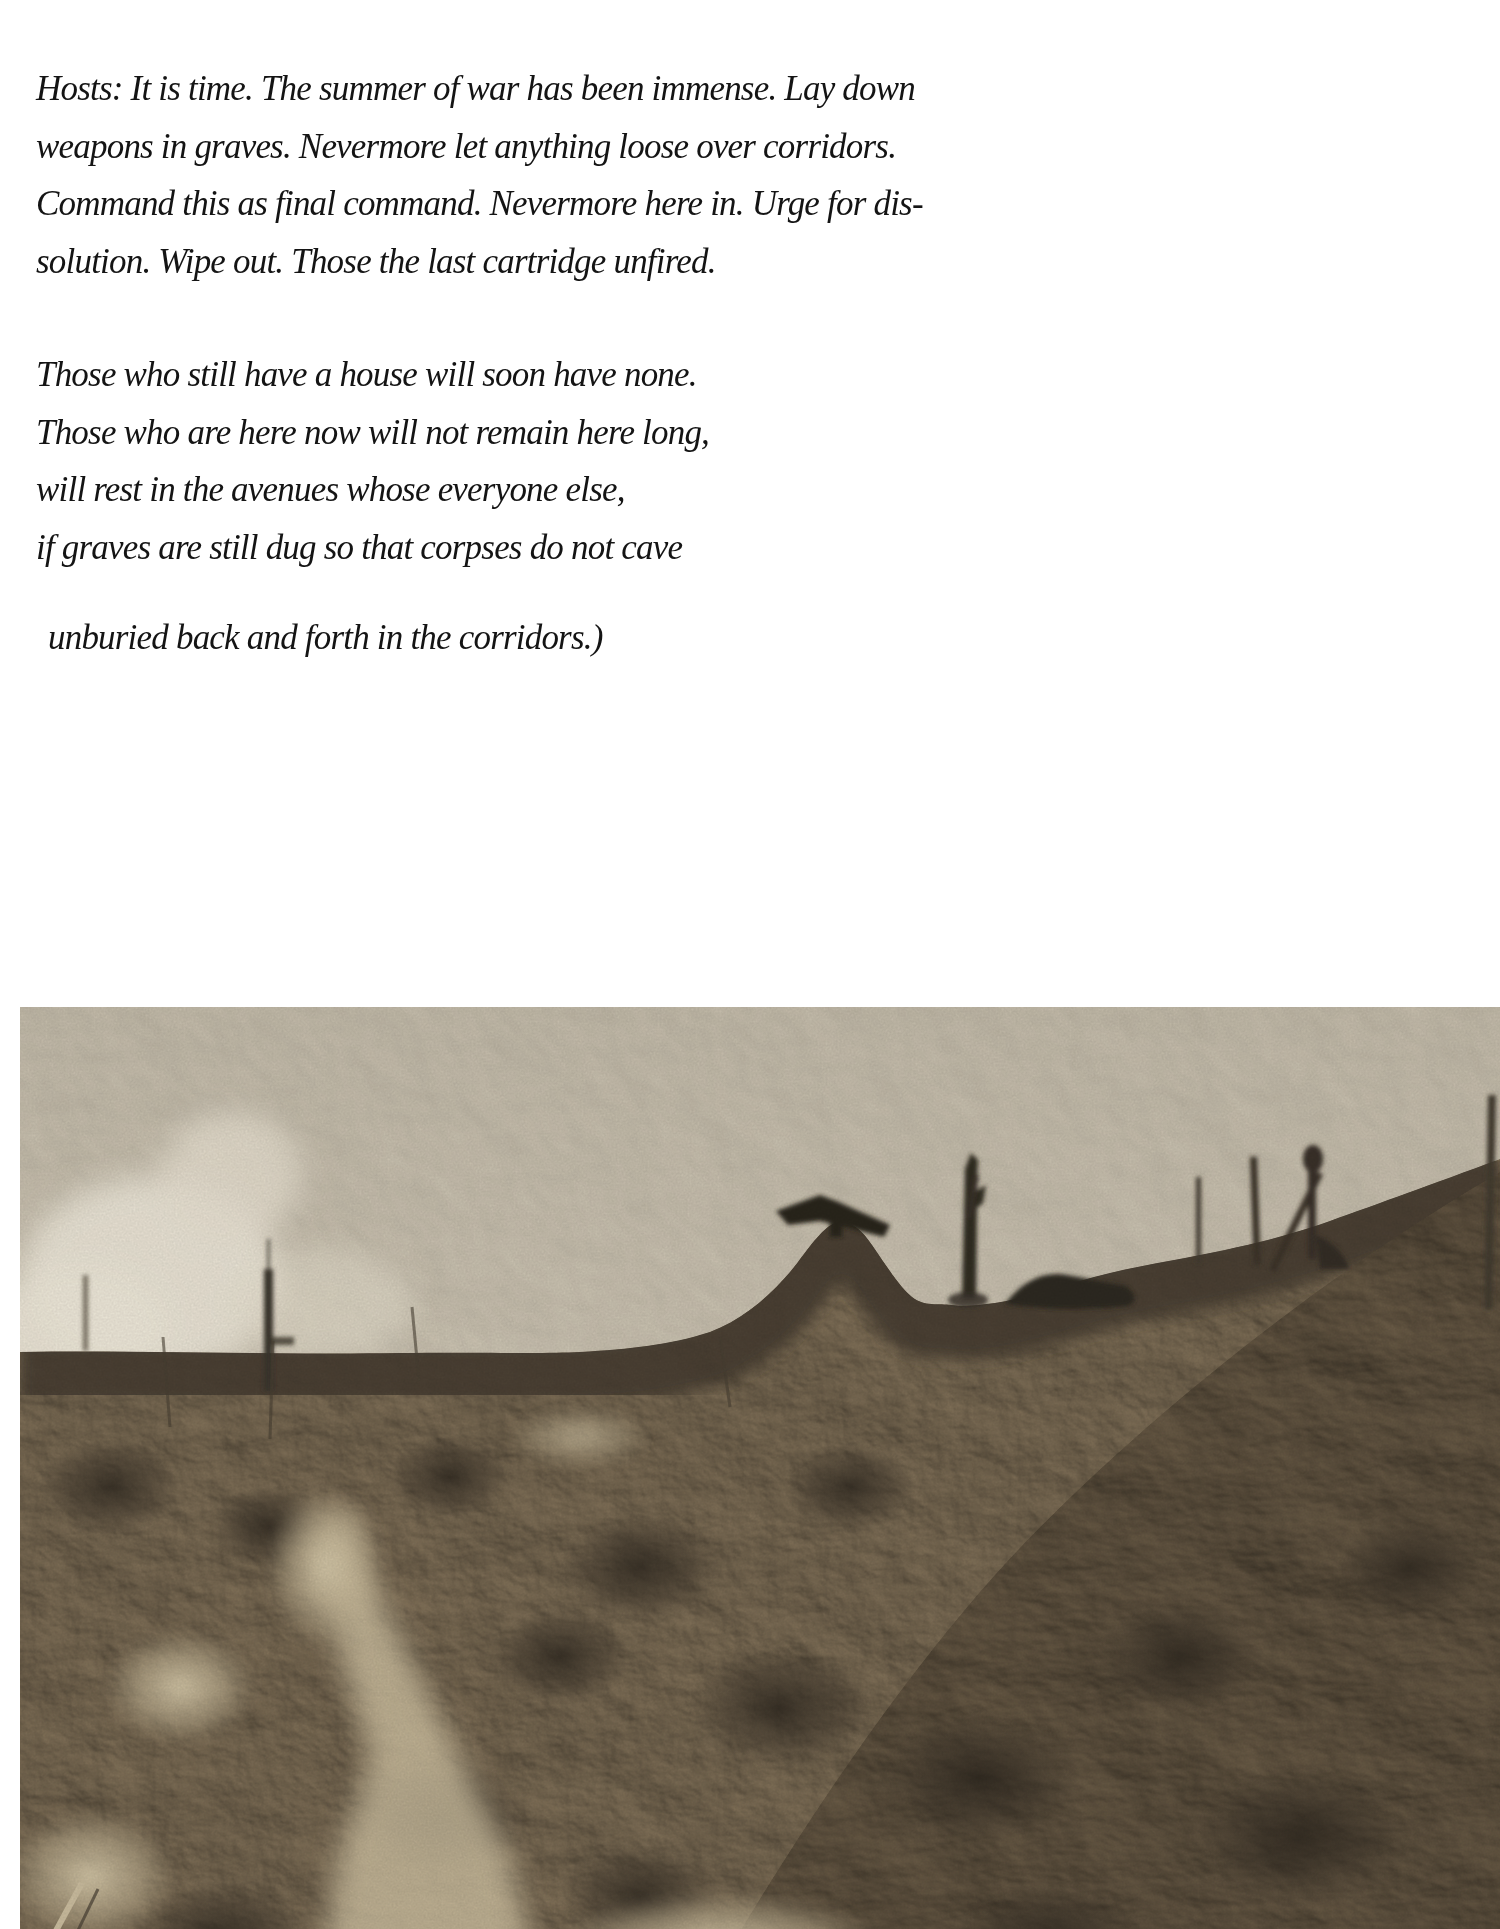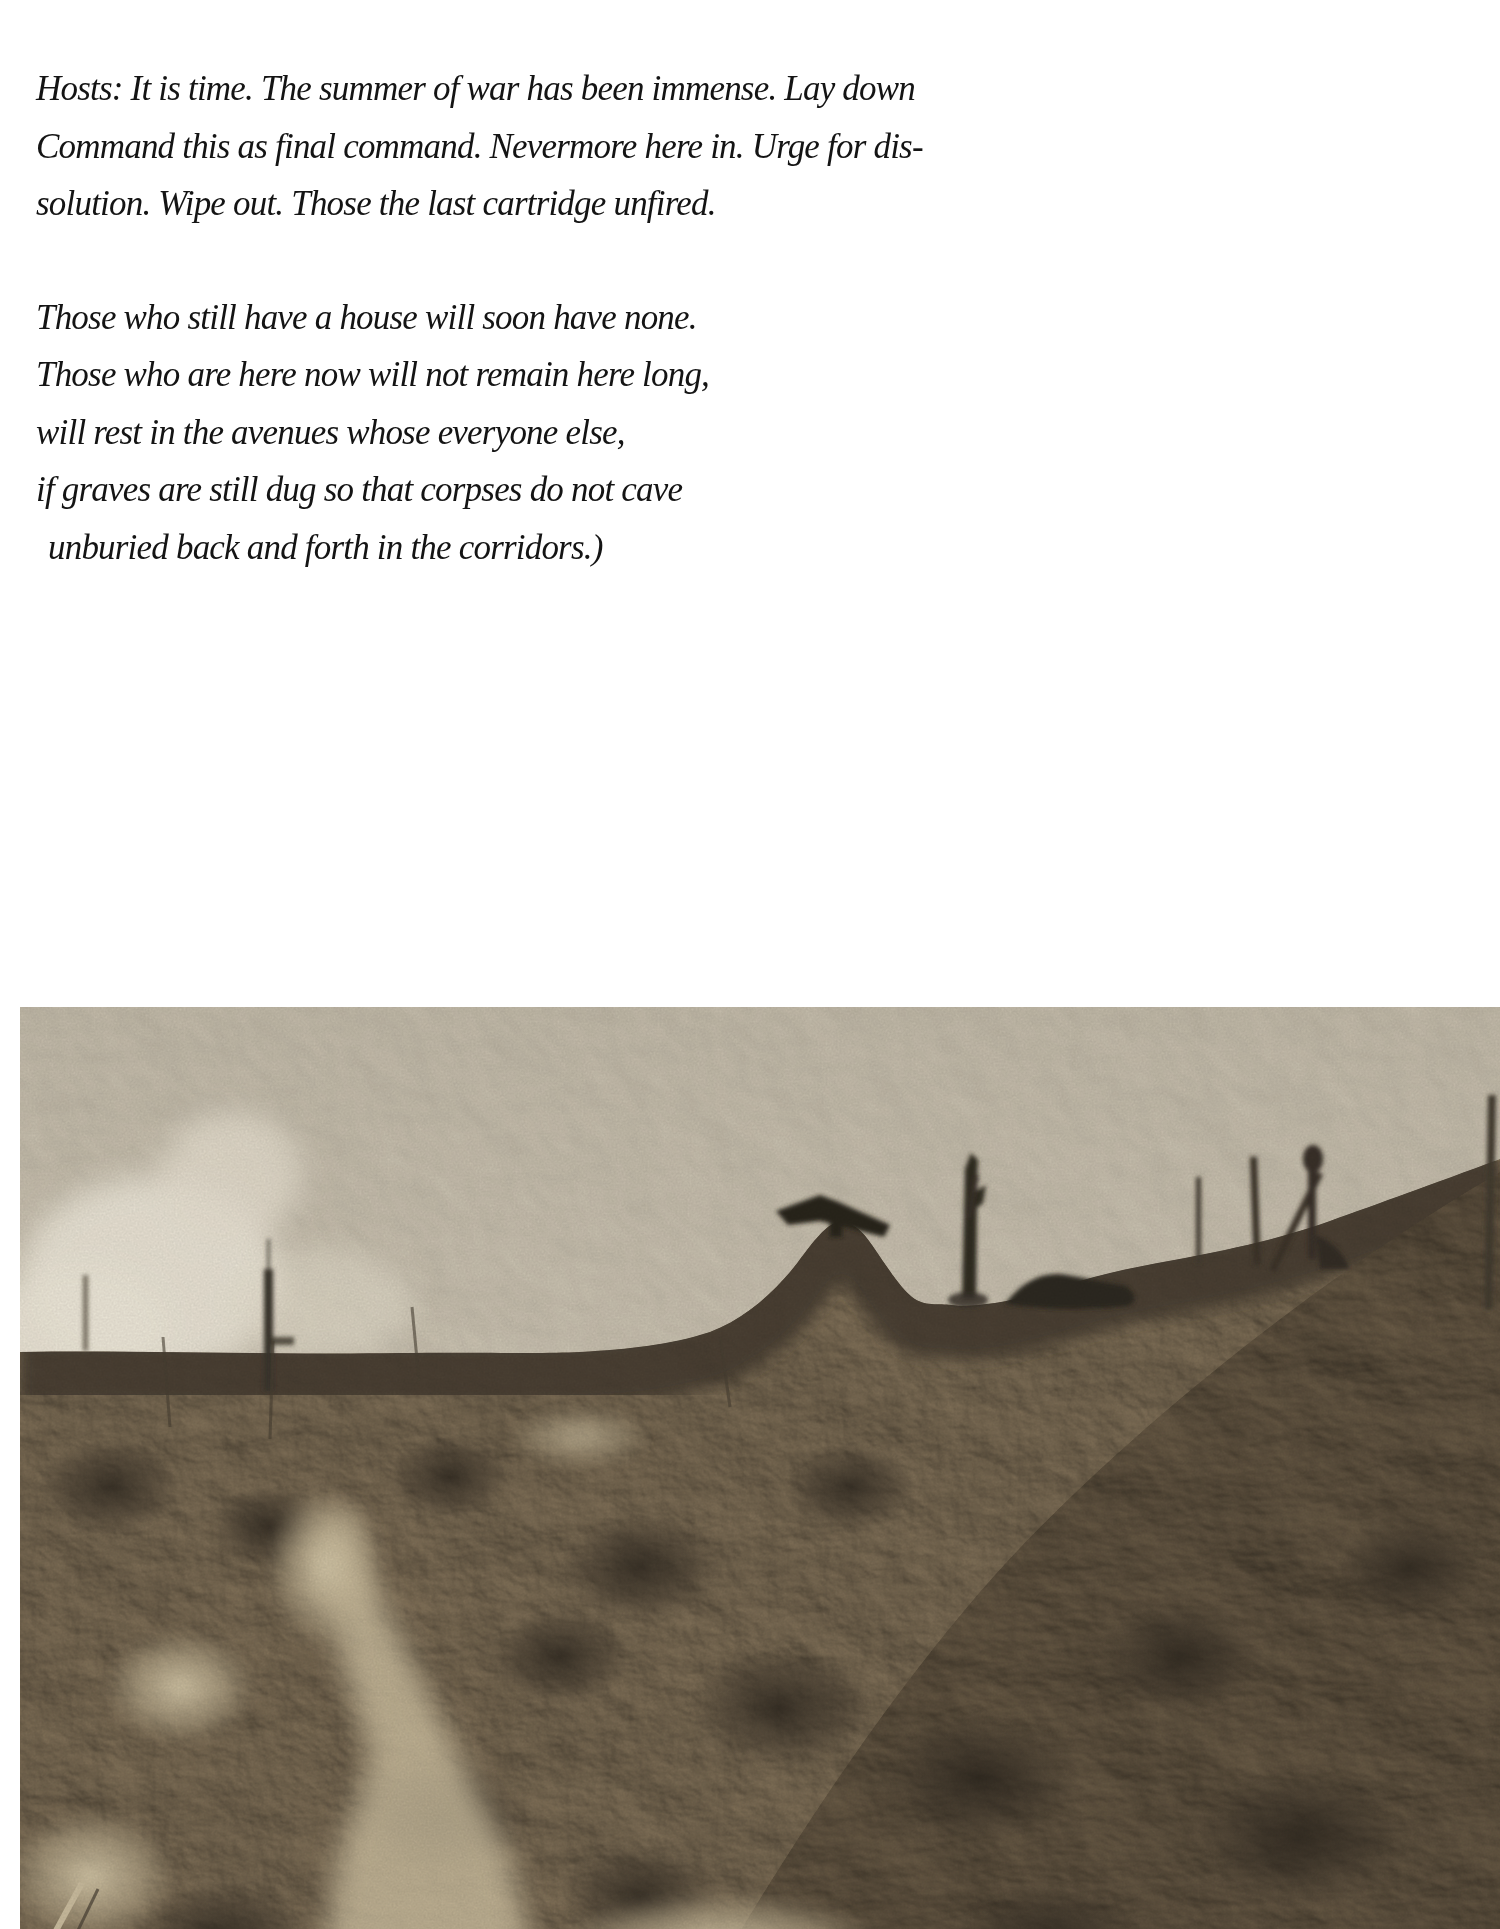--- a/index.html
+++ b/index.html
@@ -10,35 +10,36 @@
     font-style:italic;color:#141414;
   }
   .heading{
     margin:4px 0 0 36px;
     font-size:46px;line-height:58px;letter-spacing:-0.5px;
   }
   .stanza{margin-left:36px;white-space:nowrap;}
   .stanza-1{margin-top:60px;}
   .stanza-2{margin-top:56px;}
   .line{font-size:35px;line-height:57.5px;letter-spacing:-0.8px;}
-  .line.indent{padding-left:12px;}
+  .line.indent{padding-left:12px;margin-top:33px;}
   .photo-figure{
     position:absolute;left:20px;top:947px;width:1480px;height:975px;
     margin:0;padding:0;overflow:hidden;background:#d9d0bd;
   }
   .photo-figure svg{display:block;width:1480px;height:975px;}
 </style>
 </head>
 <body>
 
 <div class="page">
 
 
   <div class="stanza stanza-1">
     <div class="line">Hosts: It is time. The summer of war has been immense. Lay down</div>
+    <div class="line">weapons in graves. Nevermore let anything loose over corridors.</div>
     <div class="line">Command this as final command. Nevermore here in. Urge for dis-</div>
     <div class="line">solution. Wipe out. Those the last cartridge unfired.</div>
   </div>
 
   <div class="stanza stanza-2">
     <div class="line">Those who still have a house will soon have none.</div>
     <div class="line">Those who are here now will not remain here long,</div>
     <div class="line">will rest in the avenues whose everyone else,</div>
     <div class="line">if graves are still dug so that corpses do not cave</div>
     <div class="line indent">unburied back and forth in the corridors.)</div>

